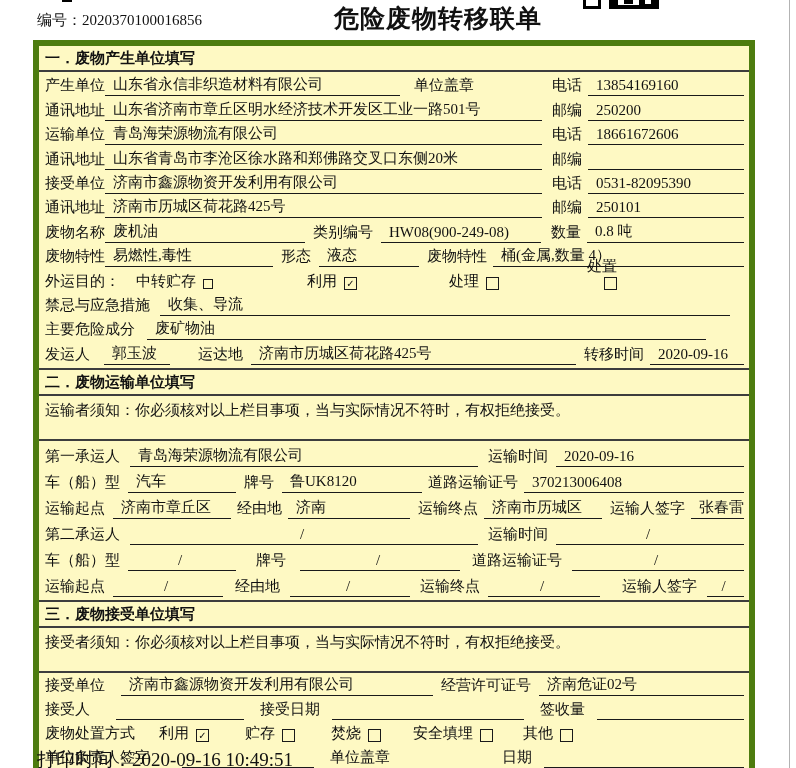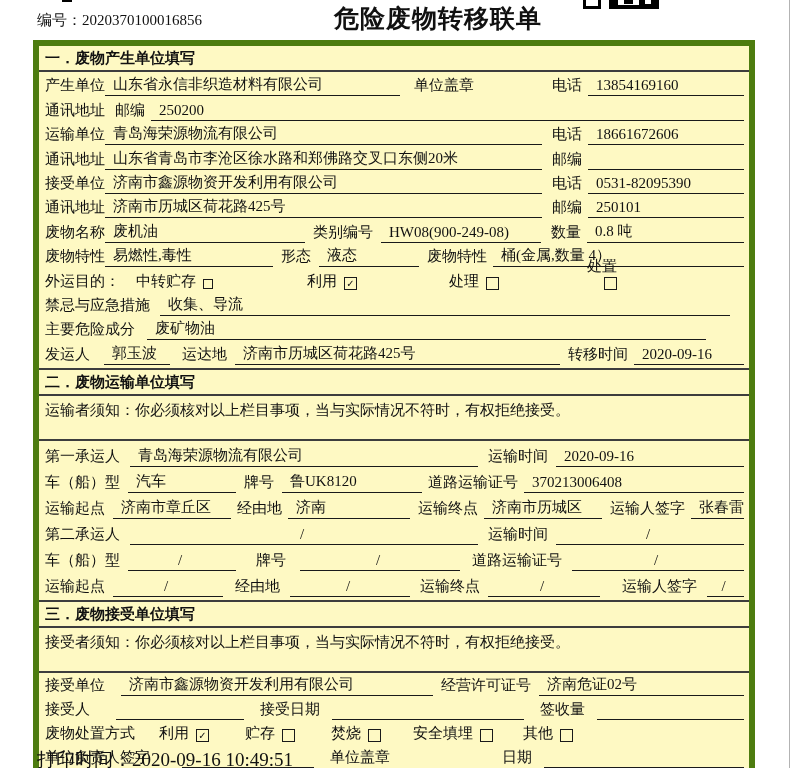--- a/index.html
+++ b/index.html
@@ -82,20 +82,21 @@
       <div class="sec-title">一．废物产生单位填写</div>
       <div class="row">
         <span class="lab">产生单位</span>
         <span class="fld" style="width: 295px;">山东省永信非织造材料有限公司</span>
         <span class="lab" style="margin-left: 14px;">单位盖章</span>
         <span class="lab" style="margin-left: 78px;">电话</span>
         <span class="fld grow" style="margin-left: 6px;">13854169160</span>
       </div>
       <div class="row">
         <span class="lab">通讯地址</span>
+        <span class="fld" style="width: 437px;">山东省济南市章丘区明水经济技术开发区工业一路501号</span>
         <span class="lab" style="margin-left: 10px;">邮编</span>
         <span class="fld grow" style="margin-left: 6px;">250200</span>
       </div>
       <div class="row">
         <span class="lab">运输单位</span>
         <span class="fld" style="width: 437px;">青岛海荣源物流有限公司</span>
         <span class="lab" style="margin-left: 10px;">电话</span>
         <span class="fld grow" style="margin-left: 6px;">18661672606</span>
       </div>
       <div class="row">
@@ -155,21 +156,21 @@
         <span class="lab">禁忌与应急措施</span>
         <span class="fld grow" style="margin-left: 10px; margin-right: 14px;">收集、导流</span>
       </div>
       <div class="row">
         <span class="lab">主要危险成分</span>
         <span class="fld grow" style="margin-left: 12px; margin-right: 38px;">废矿物油</span>
       </div>
       <div class="row">
         <span class="lab">发运人</span>
         <span class="fld" style="width: 66px; margin-left: 14px;">郭玉波</span>
-        <span class="lab" style="margin-left: 12px;">运达地</span>
+        <span class="lab" style="margin-left: 28px;">运达地</span>
         <span class="fld" style="width: 325px; margin-left: 8px;">济南市历城区荷花路425号</span>
         <span class="lab" style="margin-left: 8px;">转移时间</span>
         <span class="fld grow" style="margin-left: 6px;">2020-09-16</span>
       </div>
     </div>
     <div class="section sec-2">
       <div class="sec-title">二．废物运输单位填写</div>
       <div class="sec-note">运输者须知：你必须核对以上栏目事项，当与实际情况不符时，有权拒绝接受。</div>
       <div class="row">
         <span class="lab">第一承运人</span>

